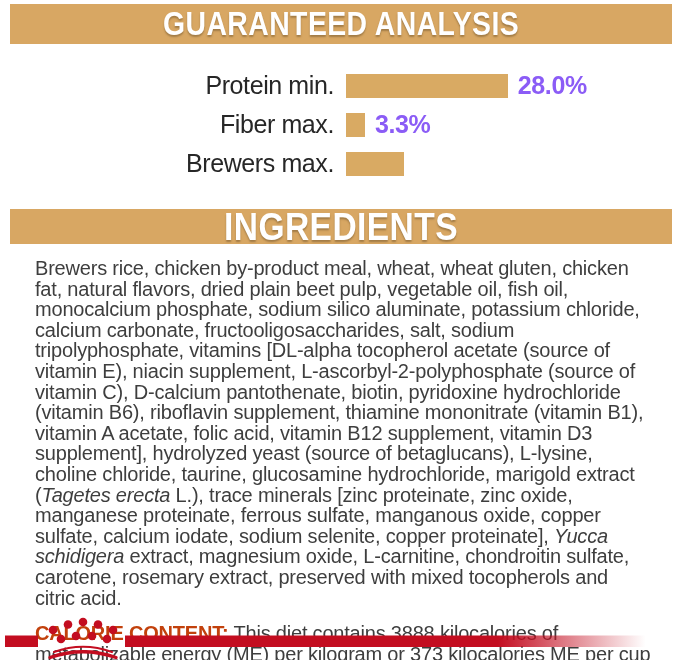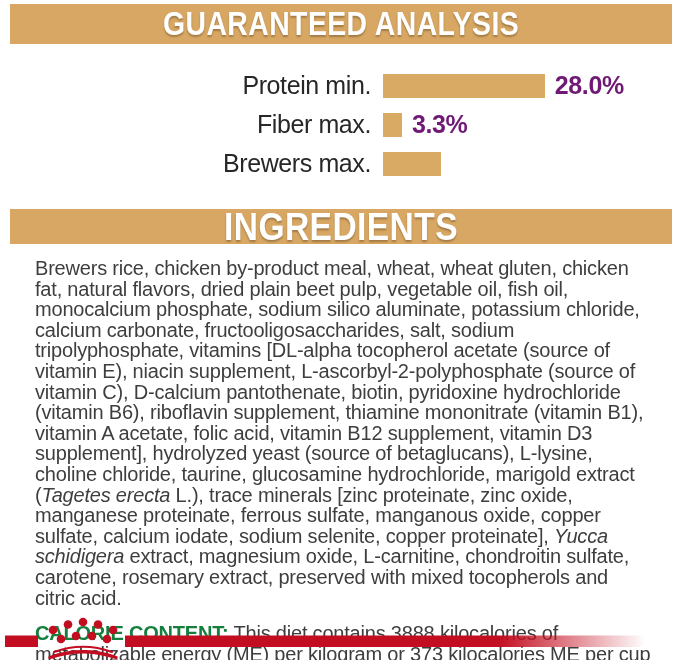--- a/index.html
+++ b/index.html
@@ -33,54 +33,54 @@
     font-weight:bold;
     letter-spacing:.5px;
     transform:scaleX(.86);
     transform-origin:center;
     text-shadow:0 2px 2px rgba(95,70,35,.45);
     white-space:nowrap;
   }
   .band-ga .band-title{font-size:33px;}
   .band-ing .band-title{font-size:39px;}
   
-  .ga-chart{margin-top:22px;padding-left:37px;}
+  .ga-chart{margin-top:22px;}
   .ga-row{display:flex;align-items:center;height:39px;}
   .ga-label{
     width:334px;
     text-align:right;
     font-size:25px;
     letter-spacing:-.4px;
     color:var(--dark-text);
     white-space:nowrap;
   }
   .ga-bar{
     height:24px;
     margin-left:12px;
     background:var(--bar-tan);
   }
   .ga-value{
     margin-left:10px;
     font-size:25px;
     font-weight:bold;
     letter-spacing:-.4px;
-    color:#701a75;
+    color:#8b5cf6;
     white-space:nowrap;
   }
   
   .body-copy{
     margin:14px 26px 0 35px;
     font-size:20px;
     line-height:20.6px;
     letter-spacing:-.2px;
     color:var(--body-text);
   }
   .body-copy .italic{font-style:italic;}
   .calorie{margin-top:15px;}
-  .cal-label{font-weight:bold;color:#15803d;}
+  .cal-label{font-weight:bold;color:#c2410c;}
   
   .bottom-strip{
     position:absolute;
     left:0;bottom:0;
     width:679px;height:50px;
   }
 </style>
 </head>
 <body>
 

